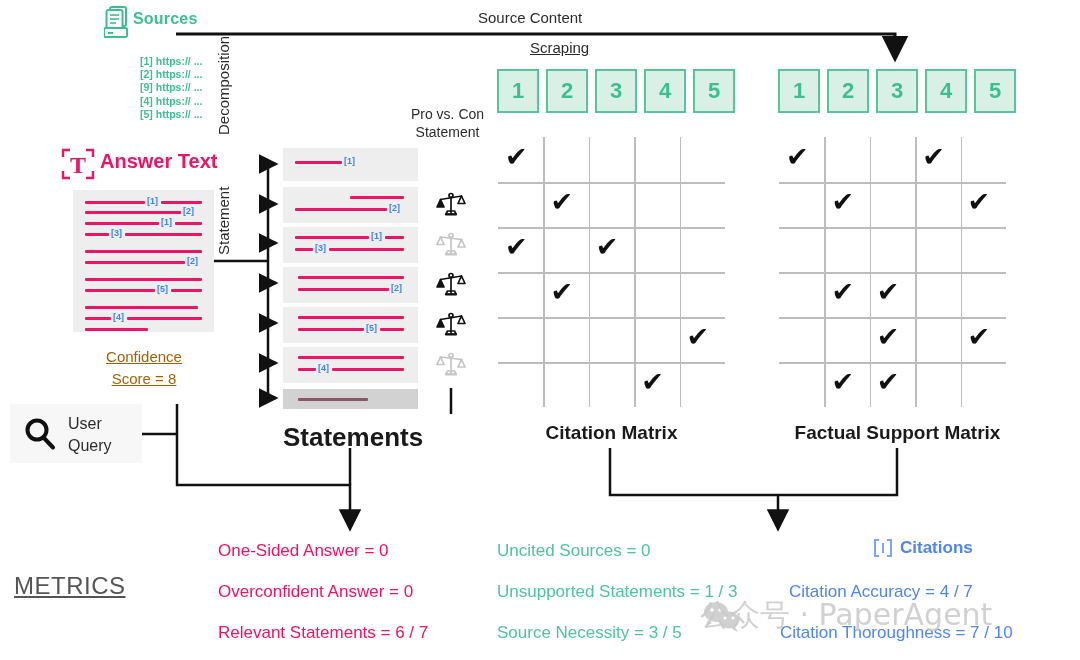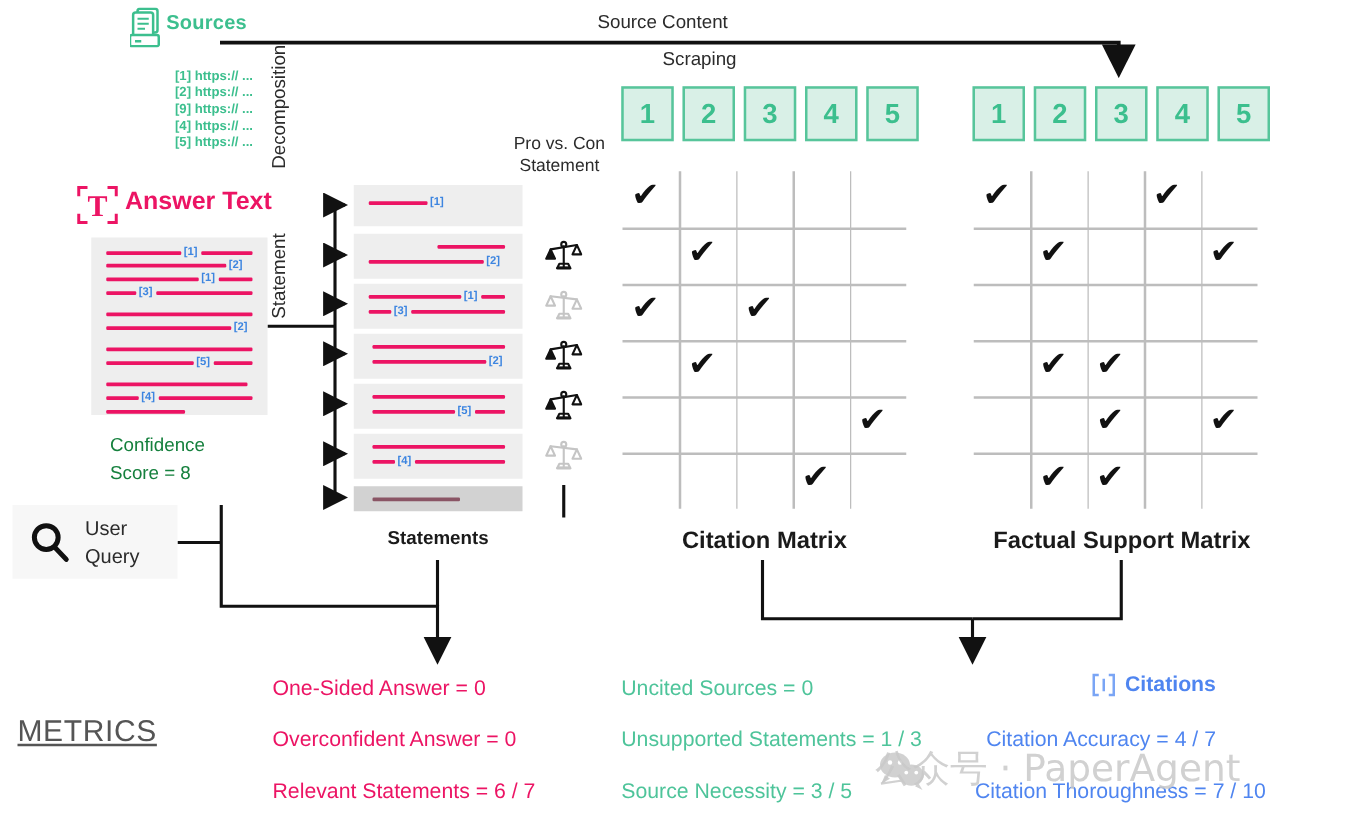--- a/index.html
+++ b/index.html
@@ -19,39 +19,39 @@
   #sources-title{left:133px;top:10px;font-size:16px;font-weight:bold;color:#3cbf8e;letter-spacing:.2px;}
   #sources-icon{left:104px;top:6px;width:28px;height:32px;}
   #sources-list{left:140px;top:55px;font-size:10.5px;font-weight:bold;color:#3cbf8e;line-height:13.2px;}
 
   
   #answer-title{left:100px;top:150px;font-size:20px;font-weight:bold;color:#ec1464;}
   #answer-icon{left:60px;top:146px;width:36px;height:36px;}
   #answer-box{left:73px;top:190px;width:141px;height:142px;background:#eeeeee;}
   .aline{position:absolute;height:3px;background:#ec1464;border-radius:1px;}
   .acite{position:absolute;font-size:9px;font-weight:bold;color:#3d85e0;line-height:9px;}
-  #confidence{left:88px;top:346px;width:112px;text-align:left;font-size:15px;color:#15803d;line-height:22px;}
+  #confidence{left:88px;top:346px;width:112px;text-align:center;font-size:15px;color:#a16207;line-height:22px;text-decoration:underline;}
 
   
   #user-query-box{left:10px;top:404px;width:132px;height:59px;background:#f7f7f7;}
   #user-query-label{left:68px;top:413px;font-size:16px;color:#2b2b2b;line-height:22px;}
 
   
   #decomposition-label{left:215px;top:135px;width:110px;font-size:15px;color:#2b2b2b;
      transform:rotate(-90deg);transform-origin:0 0;white-space:nowrap;}
   #statement-label{left:215px;top:255px;width:110px;font-size:15px;color:#2b2b2b;
      transform:rotate(-90deg);transform-origin:0 0;white-space:nowrap;}
 
   
   .stmt-box{position:absolute;left:283px;width:135px;background:#eeeeee;}
   .stmt-box.last{background:#d2d2d2;}
   .sline{position:absolute;height:3px;background:#ec1464;border-radius:1px;}
   .sline.dim{background:#8a5565;}
   .scite{position:absolute;font-size:9px;font-weight:bold;color:#3d85e0;line-height:9px;}
-  #statements-title{left:283px;top:422px;width:135px;text-align:center;font-size:15px;font-weight:bold;}
+  #statements-title{left:283px;top:422px;width:135px;text-align:center;font-size:26px;font-weight:bold;}
 
   
   #provscon-label{left:390px;top:105px;width:115px;text-align:center;font-size:14px;color:#2b2b2b;line-height:18px;}
   .scale-ico{position:absolute;left:436px;width:30px;height:30px;}
 
   
   .chip{position:absolute;width:42px;height:44px;border:2px solid #57c59b;background:#d9f0e7;
         box-sizing:border-box;color:#3cbf8e;font-size:22px;font-weight:bold;
         display:flex;align-items:center;justify-content:center;}
 
@@ -131,21 +131,21 @@
 <div class="abs nowrap" id="sources-title">Sources</div>
 <div class="abs" id="sources-list">
   <div>[1] https:// ...</div>
   <div>[2] https:// ...</div>
   <div>[9] https:// ...</div>
   <div>[4] https:// ...</div>
   <div>[5] https:// ...</div>
 </div>
 
 <div class="abs lbl nowrap" style="left:478px;top:9px;">Source Content</div>
-<div class="abs lbl nowrap" style="left:530px;top:39px;">Scraping</div>
+<div class="abs lbl nowrap" style="left:530px;top:39px;text-decoration:underline;">Scraping</div>
 
 <div class="abs" id="answer-icon">
   <svg viewBox="0 0 36 36" width="36" height="36">
     <path d="M3,11 L3,4 L10,4" fill="none" stroke="#ec1464" stroke-width="2.4"></path>
     <path d="M26,4 L33,4 L33,11" fill="none" stroke="#ec1464" stroke-width="2.4"></path>
     <path d="M33,25 L33,32 L26,32" fill="none" stroke="#ec1464" stroke-width="2.4"></path>
     <path d="M10,32 L3,32 L3,25" fill="none" stroke="#ec1464" stroke-width="2.4"></path>
     <text x="18" y="27" text-anchor="middle" font-family="'Liberation Serif',serif" font-size="24" font-weight="bold" fill="#ec1464">T</text>
   </svg>
 </div>

